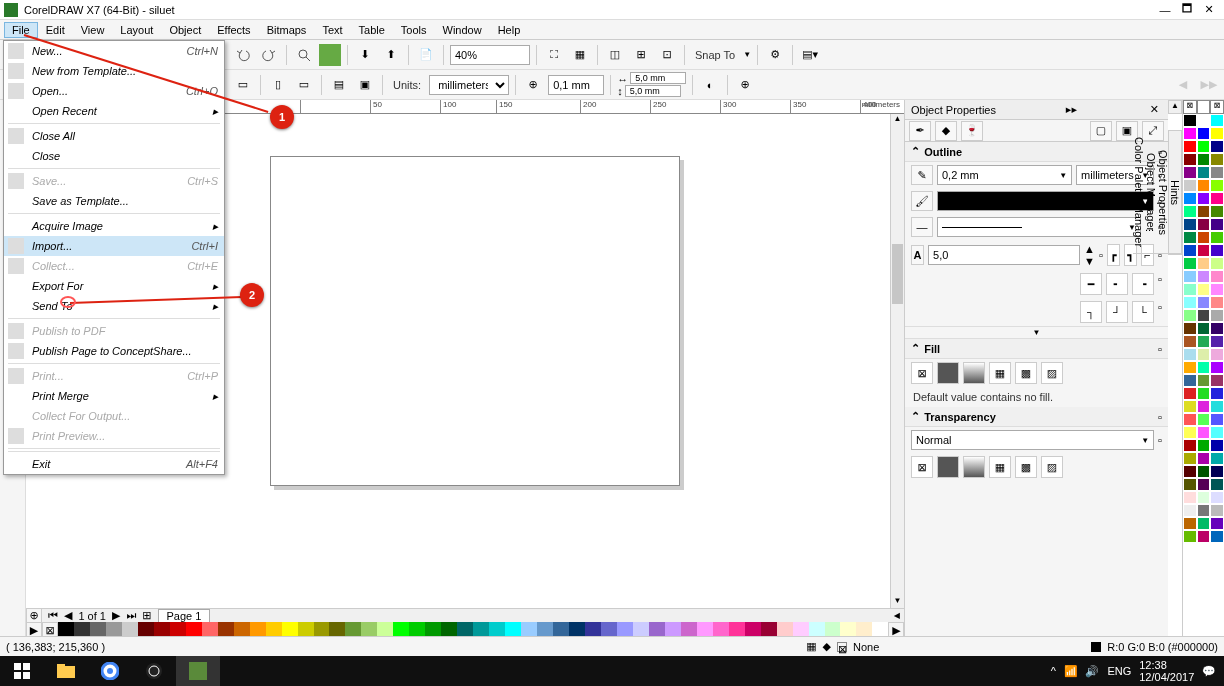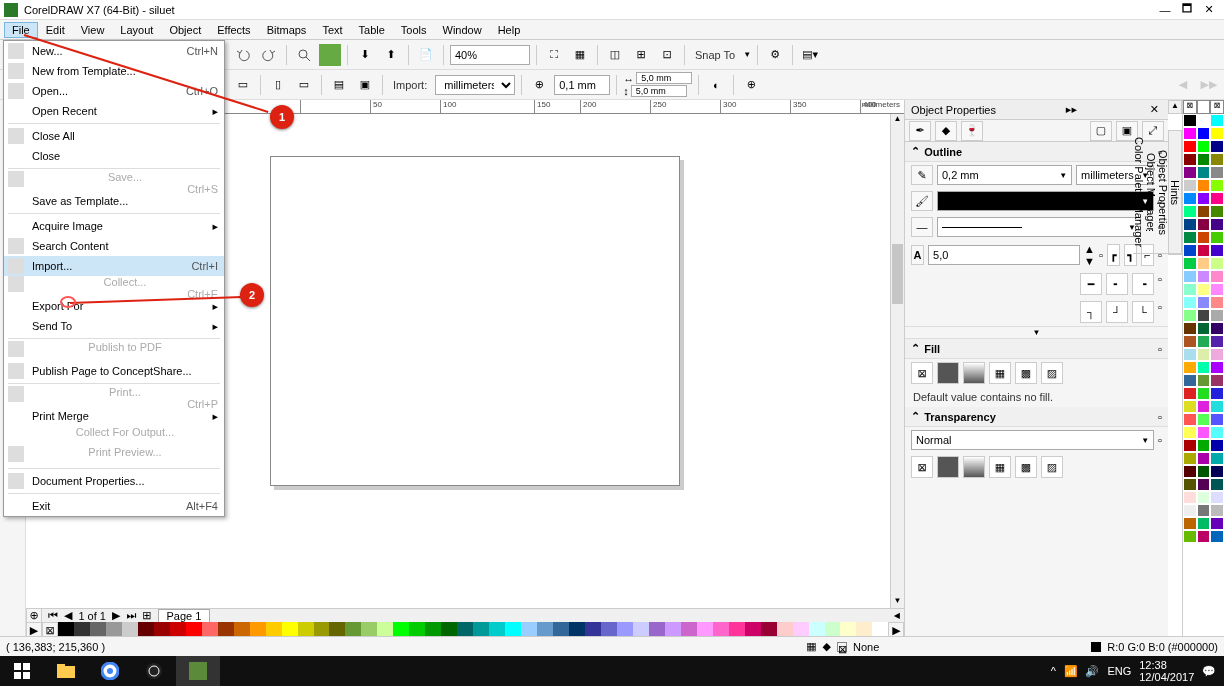--- a/index.html
+++ b/index.html
@@ -18,23 +18,23 @@
 
 
 .toolbar { height: 30px; background: #f5f5f5; border-bottom: 1px solid #ddd; display: flex; align-items: center; padding: 0 4px; gap: 4px; position: relative; }
 .tb-btn { width: 22px; height: 22px; border: 1px solid transparent; display: flex; align-items: center; justify-content: center; }
 .tb-sep { width: 1px; height: 20px; background: #ccc; margin: 0 2px; }
 .tb-input { height: 20px; border: 1px solid #aaa; padding: 0 4px; background: #fff; font-size: 11px; }
 .tb-label { padding: 0 4px; color: #333; }
 
 
 .filemenu { position: absolute; left: 3px; top: 40px; width: 222px; background: #fff; border: 1px solid #999; box-shadow: 2px 2px 4px rgba(0,0,0,.3); z-index: 100; }
-.filemenu .mi { display: flex; align-items: center; height: 20px; padding: 0 6px 0 28px; position: relative; cursor: default; }
+.filemenu .mi { display: flex; align-items: center; height: 20px; padding: 0 6px 0 28px; position: relative; cursor: default; font-style: italic; }
 .filemenu .mi:hover, .filemenu .mi.hl { background: #cde6f7; }
-.filemenu .mi.dis { color: #aaa; flex-direction: column; }
+.filemenu .mi.dis { color: #aaa; }
 .filemenu .mi .ico { position: absolute; left: 4px; width: 16px; height: 16px; }
 .filemenu .mi .sc { margin-left: auto; color: #555; }
 .filemenu .mi.dis .sc { color: #aaa; }
 .filemenu .mi .arr { position: absolute; right: 6px; }
 .filemenu .sep { height: 1px; background: #ddd; margin: 2px 4px; }
 
 
 .ann { position: absolute; width: 24px; height: 24px; border-radius: 50%; background: #d21; color: #fff; display: flex; align-items: center; justify-content: center; font-weight: bold; z-index: 200; box-shadow: 0 1px 3px rgba(0,0,0,.5); }
 .ann-line { position: absolute; height: 2px; background: #d21; z-index: 150; transform-origin: left center; }
 
@@ -170,21 +170,21 @@
 <div class="toolbar">
   <div style="width:224px"></div>
   <div class="tb-btn">▭</div>
   <div class="tb-sep"></div>
   <div class="tb-btn">▯</div>
   <div class="tb-btn">▭</div>
   <div class="tb-sep"></div>
   <div class="tb-btn">▤</div>
   <div class="tb-btn">▣</div>
   <div class="tb-sep"></div>
-  <span class="tb-label">Import:</span>
+  <span class="tb-label">Units:</span>
   <select class="tb-input" style="width:80px"><option>millimeters</option></select>
   <div class="tb-sep"></div>
   <div class="tb-btn">⊕</div>
   <input class="tb-input" style="width: 56px;" value="0,1 mm">
   <div class="tb-sep"></div>
   <div style="display:flex;flex-direction:column;gap:1px">
     <div style="display:flex;align-items:center;gap:2px">
         <span>↔</span>
         <input class="tb-input" style="width: 56px; height: 12px; font-size: 9px;" value="5,0 mm">
       </div>
@@ -236,24 +236,20 @@
       <span class="sc">Ctrl+S</span>
     </div>
     <div class="mi">
       <span>Save as Template...</span>
     </div>
     <div class="sep"></div>
     <div class="mi">
       <span>Acquire Image</span>
       <span class="arr">▸</span>
     </div>
-    <div class="mi">
-      <div class="ico" style="background: rgb(221, 221, 221);"></div>
-      <span>Search Content</span>
-    </div>
     <div class="mi hl">
       <div class="ico" style="background: rgb(221, 221, 221);"></div>
       <span>Import...</span>
       <span class="sc">Ctrl+I</span>
     </div>
     <div class="mi dis">
       <div class="ico" style="background: rgb(221, 221, 221);"></div>
       <span>Collect...</span>
       <span class="sc">Ctrl+E</span>
     </div>
@@ -285,24 +281,20 @@
       <span class="arr">▸</span>
     </div>
     <div class="mi dis">
       <span>Collect For Output...</span>
     </div>
     <div class="mi dis">
       <div class="ico" style="background: rgb(221, 221, 221);"></div>
       <span>Print Preview...</span>
     </div>
     <div class="sep"></div>
-    <div class="mi">
-      <div class="ico" style="background: rgb(221, 221, 221);"></div>
-      <span>Document Properties...</span>
-    </div>
     <div class="sep"></div>
     <div class="mi">
       <span>Exit</span>
       <span class="sc">Alt+F4</span>
     </div>
   </div>
 
 <div class="ann-line" style="left:24px;top:34px;width:256px;transform:rotate(17.5deg)"></div>
 <div class="ann" style="left:270px;top:105px">1</div>
 <div class="ann-line" style="left:70px;top:302px;width:172px;transform:rotate(-2deg)"></div>
@@ -310,21 +302,21 @@
 <div style="position:absolute;left:60px;top:296px;width:16px;height:12px;border:2px solid #f55;border-radius:50%;z-index:199"></div>
 
 <div class="toolbox"></div>
 
 <div class="canvas-wrap">
   <div class="ruler-h" id="ruler-h">
     <span class="label-mm">millimeters</span>
   <div class="tick" style="left: 260px;"></div>
       <div class="tick" style="left: 330px;">50</div>
       <div class="tick" style="left: 400px;">100</div>
-      <div class="tick" style="left: 494px;">150</div>
+      <div class="tick" style="left: 456px;">150</div>
       <div class="tick" style="left: 540px;">200</div>
       <div class="tick" style="left: 610px;">250</div>
       <div class="tick" style="left: 680px;">300</div>
       <div class="tick" style="left: 750px;">350</div>
       <div class="tick" style="left: 820px;">400</div>
     </div>
   <div class="canvas">
     <div class="page"></div>
   </div>
   <div class="scroll-v">

